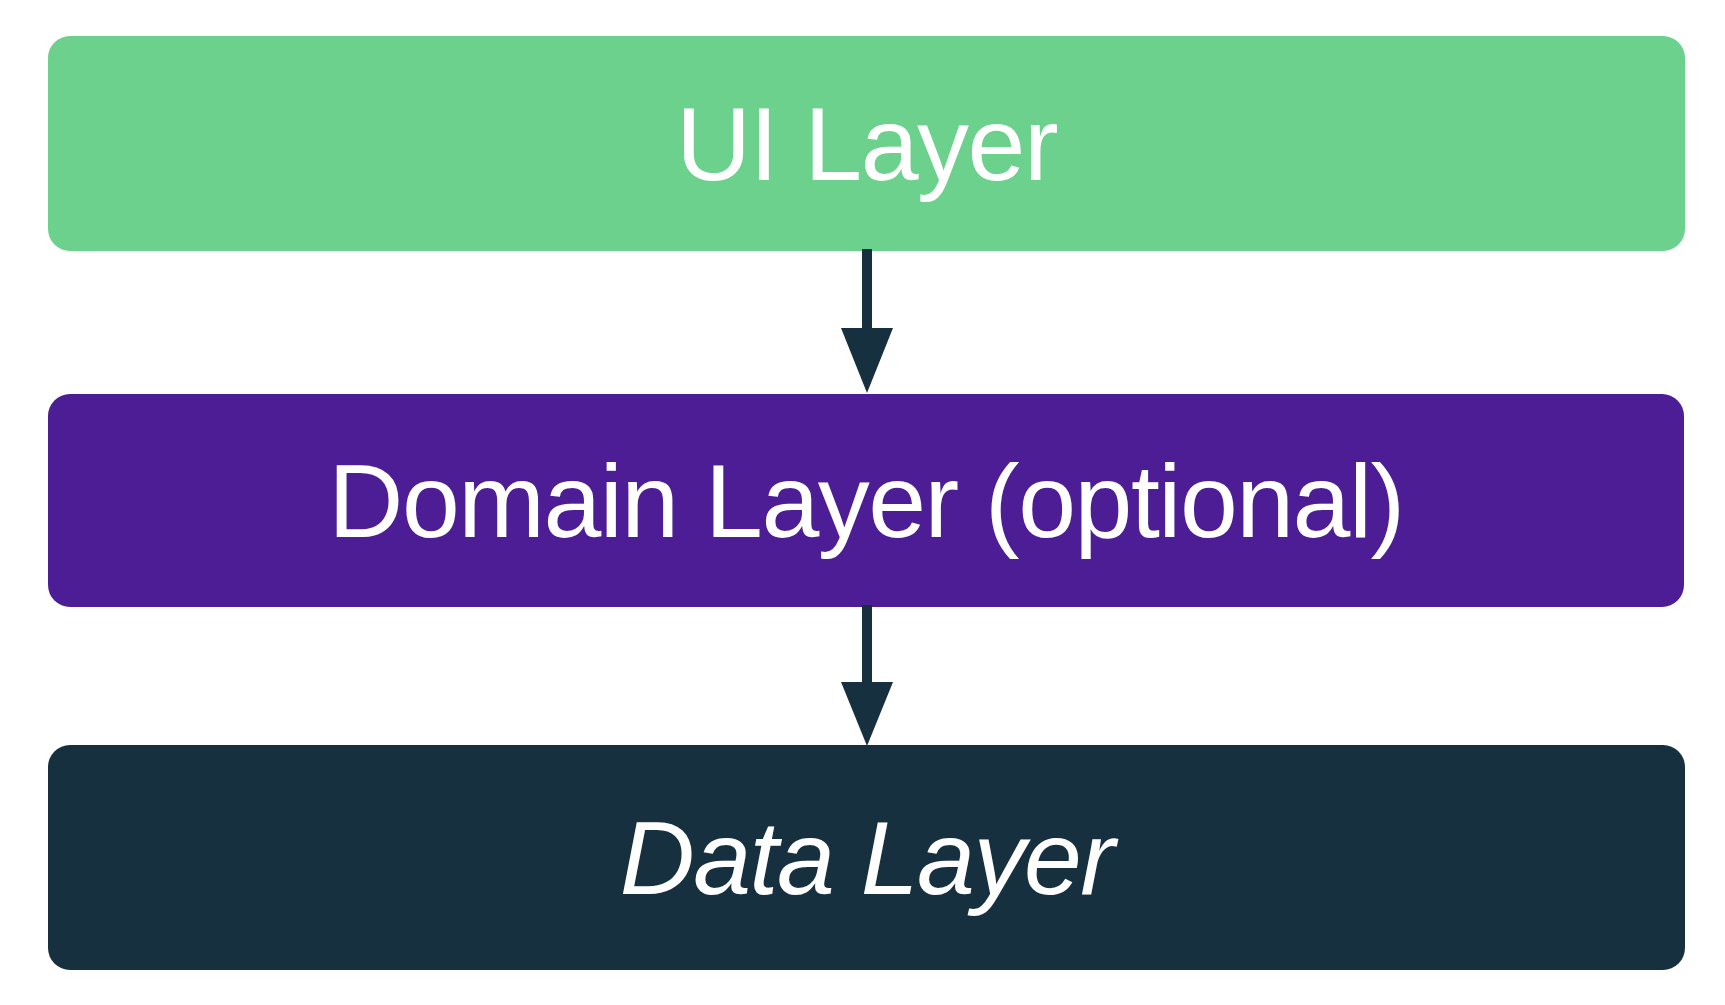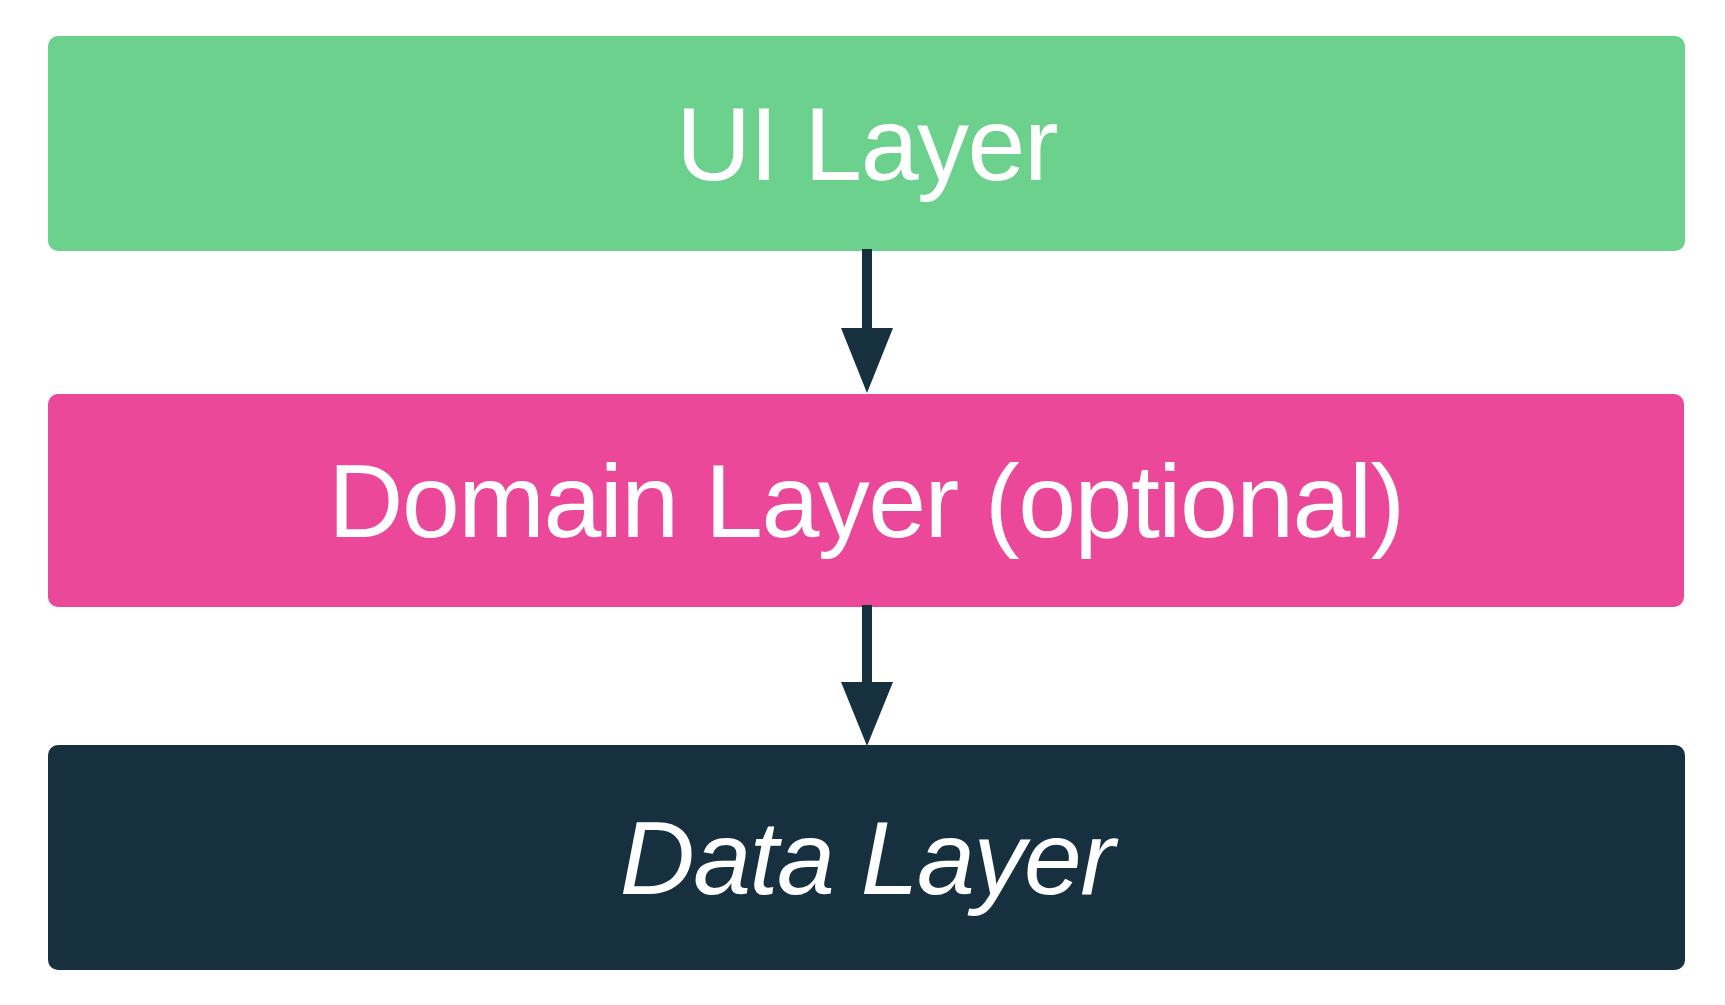--- a/index.html
+++ b/index.html
@@ -17,21 +17,21 @@
     height: 1005px;
     background: #ffffff;
     overflow: hidden;
   }
   .layer-box {
     position: absolute;
     display: flex;
     align-items: center;
     justify-content: center;
     box-sizing: border-box;
-    border-radius: 10px;
+    border-radius: 22px;
   }
   .layer-label {
     font-family: "Liberation Sans", sans-serif;
     color: #ffffff;
     font-weight: 400;
     font-size: 104px;
     line-height: 1;
     letter-spacing: -1.5px;
     white-space: nowrap;
     user-select: none;
@@ -82,21 +82,21 @@
     <span class="layer-label" style="color: rgb(255, 255, 255);">UI Layer</span>
   </div>
 
   <div class="connector-arrow" id="arrow-ui-to-domain">
     <svg width="62" height="146" viewBox="0 0 62 146" xmlns="http://www.w3.org/2000/svg">
       <rect x="26" y="0" width="10" height="84" fill="#16303F"></rect>
       <polygon points="5,79 57,79 31,144" fill="#16303F"></polygon>
     </svg>
   </div>
 
-  <div class="layer-box" id="box-domain-layer" style="background-color: #ec4899;">
+  <div class="layer-box" id="box-domain-layer" style="background-color: #4c1d95;">
     <span class="layer-label" style="color: rgb(255, 255, 255);">Domain Layer (optional)</span>
   </div>
 
   <div class="connector-arrow" id="arrow-domain-to-data">
     <svg width="62" height="142" viewBox="0 0 62 142" xmlns="http://www.w3.org/2000/svg">
       <rect x="26" y="0" width="10" height="82" fill="#16303F"></rect>
       <polygon points="5,77 57,77 31,141" fill="#16303F"></polygon>
     </svg>
   </div>
 

